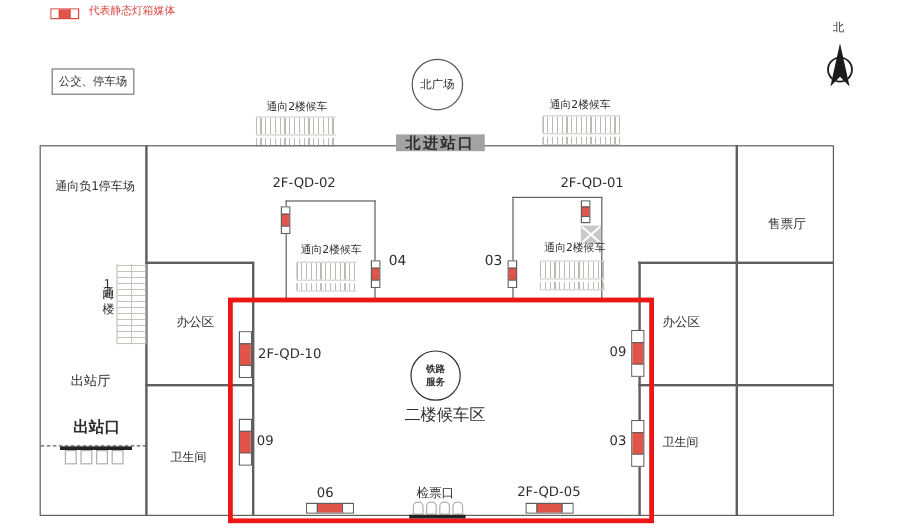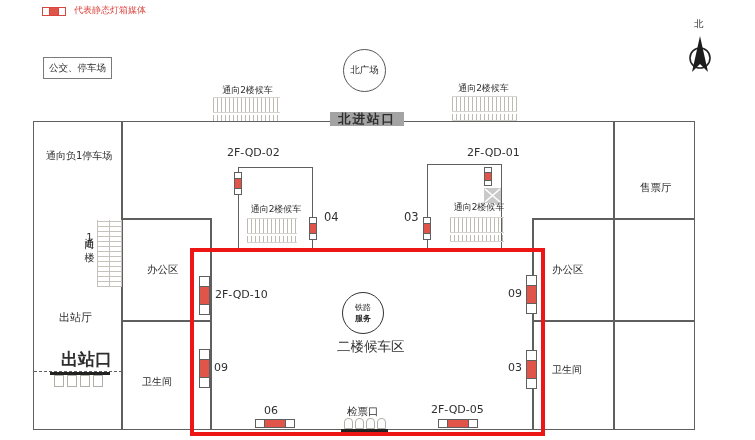--- a/index.html
+++ b/index.html
@@ -94,21 +94,21 @@
   <div class="abs wall" style="left:532px;top:320px;width:163px;height:1.5px;"></div>
 
   <div class="abs txt" style="left:330px;top:112px;font-size:12.5px;font-weight:600;letter-spacing:2px;
        background:#a3a3a3;padding:0 8px;">北进站口</div>
 
   <div class="abs txt" style="left:46px;top:150px;font-size:10px;">通向负1停车场</div>
   <div class="abs ladder" style="left:97px;top:220px;width:25px;height:67px;"></div>
   <div class="abs vtext" style="left:82px;top:230px;font-size:10px;">通向1楼</div>
   <div class="abs txt" style="left:147px;top:264px;font-size:10.5px;">办公区</div>
   <div class="abs txt" style="left:59px;top:312px;font-size:11px;">出站厅</div>
-  <div class="abs txt" style="left:61px;top:350px;font-size:17px;font-weight:bold;">出站口</div>
+  <div class="abs txt" style="left:61px;top:350px;font-size:13px;font-weight:bold;">出站口</div>
   <div class="abs dash" style="left:34px;top:371px;width:88px;"></div>
   <div class="abs gate-bar" style="left:50px;top:372px;width:60px;height:2.5px;"></div>
   <div class="abs gate" style="left:54px;top:374.5px;width:10px;height:12px;"></div>
   <div class="abs gate" style="left:67px;top:374.5px;width:10px;height:12px;"></div>
   <div class="abs gate" style="left:80px;top:374.5px;width:10px;height:12px;"></div>
   <div class="abs gate" style="left:93px;top:374.5px;width:10px;height:12px;"></div>
   <div class="abs txt" style="left:142px;top:376px;font-size:10px;">卫生间</div>
 
   <div class="abs txt" style="left:640px;top:182px;font-size:10.5px;">售票厅</div>
   <div class="abs txt" style="left:552px;top:264px;font-size:10.5px;">办公区</div>
@@ -181,21 +181,21 @@
   <div class="abs txt" style="left:508px;top:288px;font-size:11px;">09</div>
   <div class="abs vmarker" style="left:526px;top:350px;">
     <div class="st"></div>
       <div class="sm"></div>
       <div class="sb"></div>
   </div>
   <div class="abs txt" style="left:508px;top:362px;font-size:11px;">03</div>
 
   <div class="abs circle" style="left:342px;top:292px;width:42px;height:42px;border-color:#333;
        display:flex;flex-direction:column;align-items:center;justify-content:center;">
-    <span style="font-size:8px;font-weight:400;">铁路</span>
+    <span style="font-size:8px;font-weight:700;">铁路</span>
     <span style="font-size:8px;font-weight:600;">服务</span>
   </div>
   <div class="abs txt" style="left:337px;top:339px;font-size:13.5px;">二楼候车区</div>
 
   <div class="abs txt" style="left:264px;top:405px;font-size:11px;">06</div>
   <div class="abs hmarker" style="left:255px;top:419px;">
     <div class="st"></div>
       <div class="sm"></div>
       <div class="sb"></div>
   </div>

